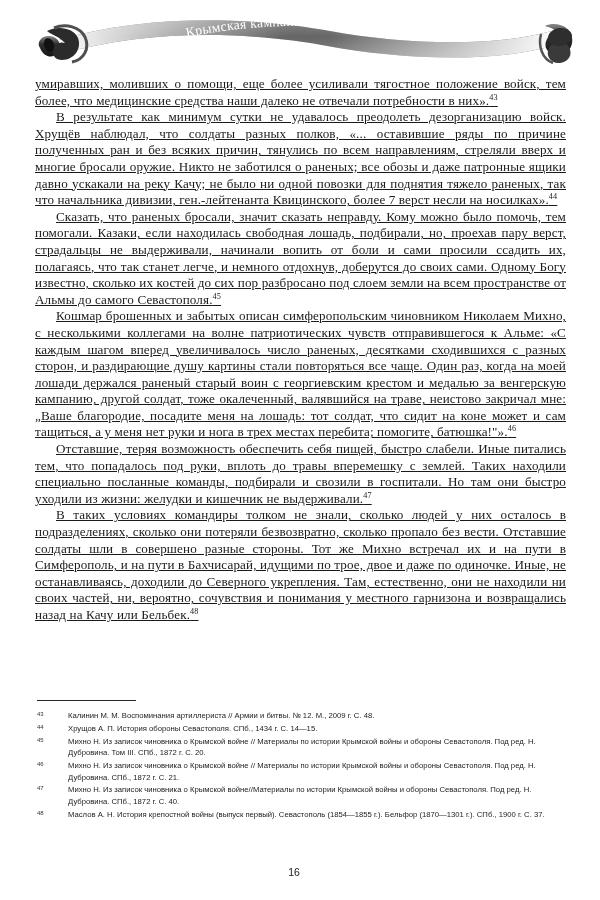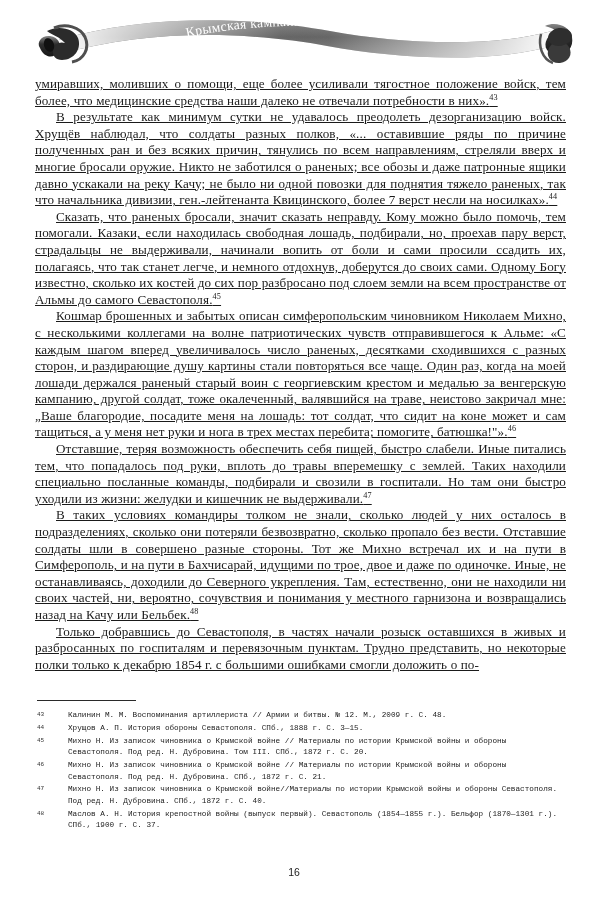--- a/index.html
+++ b/index.html
@@ -73,21 +73,21 @@
   }
   .fn-rule {
     width: 99px;
     height: 0;
     border-top: 1px solid #2a2a2a;
     margin: 0 0 9px 2px;
   }
   .fn-item {
     position: relative;
     display: block;
-    font-family: Liberation Mono, monospace;
+    font-family: Liberation Sans, sans-serif;
     font-size: 7.7px;
     line-height: 11.4px;
     padding-left: 33px;
     margin-bottom: 1.5px;
     color: #1c1c1c;
     text-align: left;
   }
   .fn-num {
     position: absolute;
     left: 2px;
@@ -182,33 +182,32 @@
     </svg>
   </div>
 
   <div class="content">
     <p class="para cont"><span>умиравших, моливших о помощи, еще более усиливали тягостное положение войск, тем более, что медицинские средства наши далеко не отвечали потребности в них».</span><sup class="fn">43</sup></p>
     <p class="para"><span>В результате как минимум сутки не удавалось преодолеть дезорганизацию войск. Хрущёв наблюдал, что солдаты разных полков, «... оставившие ряды по причине полученных ран и без всяких причин, тянулись по всем направлениям, стреляли вверх и многие бросали оружие. Никто не заботился о раненых; все обозы и даже патронные ящики давно ускакали на реку Качу; не было ни одной повозки для поднятия тяжело раненых, так что начальника дивизии, ген.-лейтенанта Квицинского, более 7 верст несли на носилках».</span><sup class="fn">44</sup></p>
     <p class="para"><span>Сказать, что раненых бросали, значит сказать неправду. Кому можно было помочь, тем помогали. Казаки, если находилась свободная лошадь, подбирали, но, проехав пару верст, страдальцы не выдерживали, начинали вопить от боли и сами просили ссадить их, полагаясь, что так станет легче, и немного отдохнув, доберутся до своих сами. Одному Богу известно, сколько их костей до сих пор разбросано под слоем земли на всем пространстве от Альмы до самого Севастополя.</span><sup class="fn">45</sup></p>
     <p class="para"><span>Кошмар брошенных и забытых описан симферопольским чиновником Николаем Михно, с несколькими коллегами на волне патриотических чувств отправившегося к Альме: «С каждым шагом вперед увеличивалось число раненых, десятками сходившихся с разных сторон, и раздирающие душу картины стали повторяться все чаще. Один раз, когда на моей лошади держался раненый старый воин с георгиевским крестом и медалью за венгерскую кампанию, другой солдат, тоже окалеченный, валявшийся на траве, неистово закричал мне: „Ваше благородие, посадите меня на лошадь: тот солдат, что сидит на коне может и сам тащиться, а у меня нет руки и нога в трех местах перебита; помогите, батюшка!"».</span><sup class="fn">46</sup></p>
     <p class="para"><span>Отставшие, теряя возможность обеспечить себя пищей, быстро слабели. Иные питались тем, что попадалось под руки, вплоть до травы вперемешку с землей. Таких находили специально посланные команды, подбирали и свозили в госпитали. Но там они быстро уходили из жизни: желудки и кишечник не выдерживали.</span><sup class="fn">47</sup></p>
     <p class="para"><span>В таких условиях командиры толком не знали, сколько людей у них осталось в подразделениях, сколько они потеряли безвозвратно, сколько пропало без вести. Отставшие солдаты шли в совершено разные стороны. Тот же Михно встречал их и на пути в Симферополь, и на пути в Бахчисарай, идущими по трое, двое и даже по одиночке. Иные, не останавливаясь, доходили до Северного укрепления. Там, естественно, они не находили ни своих частей, ни, вероятно, сочувствия и понимания у местного гарнизона и возвращались назад на Качу или Бельбек.</span><sup class="fn">48</sup></p>
-    <p class="para"><span>Только добравшись до Севастополя, в частях начали розыск оставшихся в живых и разбросанных по госпиталям и перевязочным пунктам. Трудно представить, но некоторые полки только к декабрю 1854 г. с большими ошибками смогли доложить о по-</span></p>
   </div>
 
   <div class="footnotes">
     <div class="fn-rule"></div>
 
     <div class="fn-item">
       <span class="fn-num">43</span>
       <span>Калинин М. М. Воспоминания артиллериста // Армии и битвы. № 12. М., 2009 г. С. 48.</span>
     </div>
     <div class="fn-item">
       <span class="fn-num">44</span>
-      <span>Хрущов А. П. История обороны Севастополя. СПб., 1888 г. С. 3—15.</span>
+      <span>Хрущов А. П. История обороны Севастополя. СПб., 1434 г. С. 14—15.</span>
     </div>
     <div class="fn-item">
       <span class="fn-num">45</span>
       <span>Михно Н. Из записок чиновника о Крымской войне // Материалы по истории Крымской войны и обороны Севастополя. Под ред. Н. Дубровина. Том III. СПб., 1872 г. С. 20.</span>
     </div>
     <div class="fn-item">
       <span class="fn-num">46</span>
       <span>Михно Н. Из записок чиновника о Крымской войне // Материалы по истории Крымской войны и обороны Севастополя. Под ред. Н. Дубровина. СПб., 1872 г. С. 21.</span>
     </div>
     <div class="fn-item">

